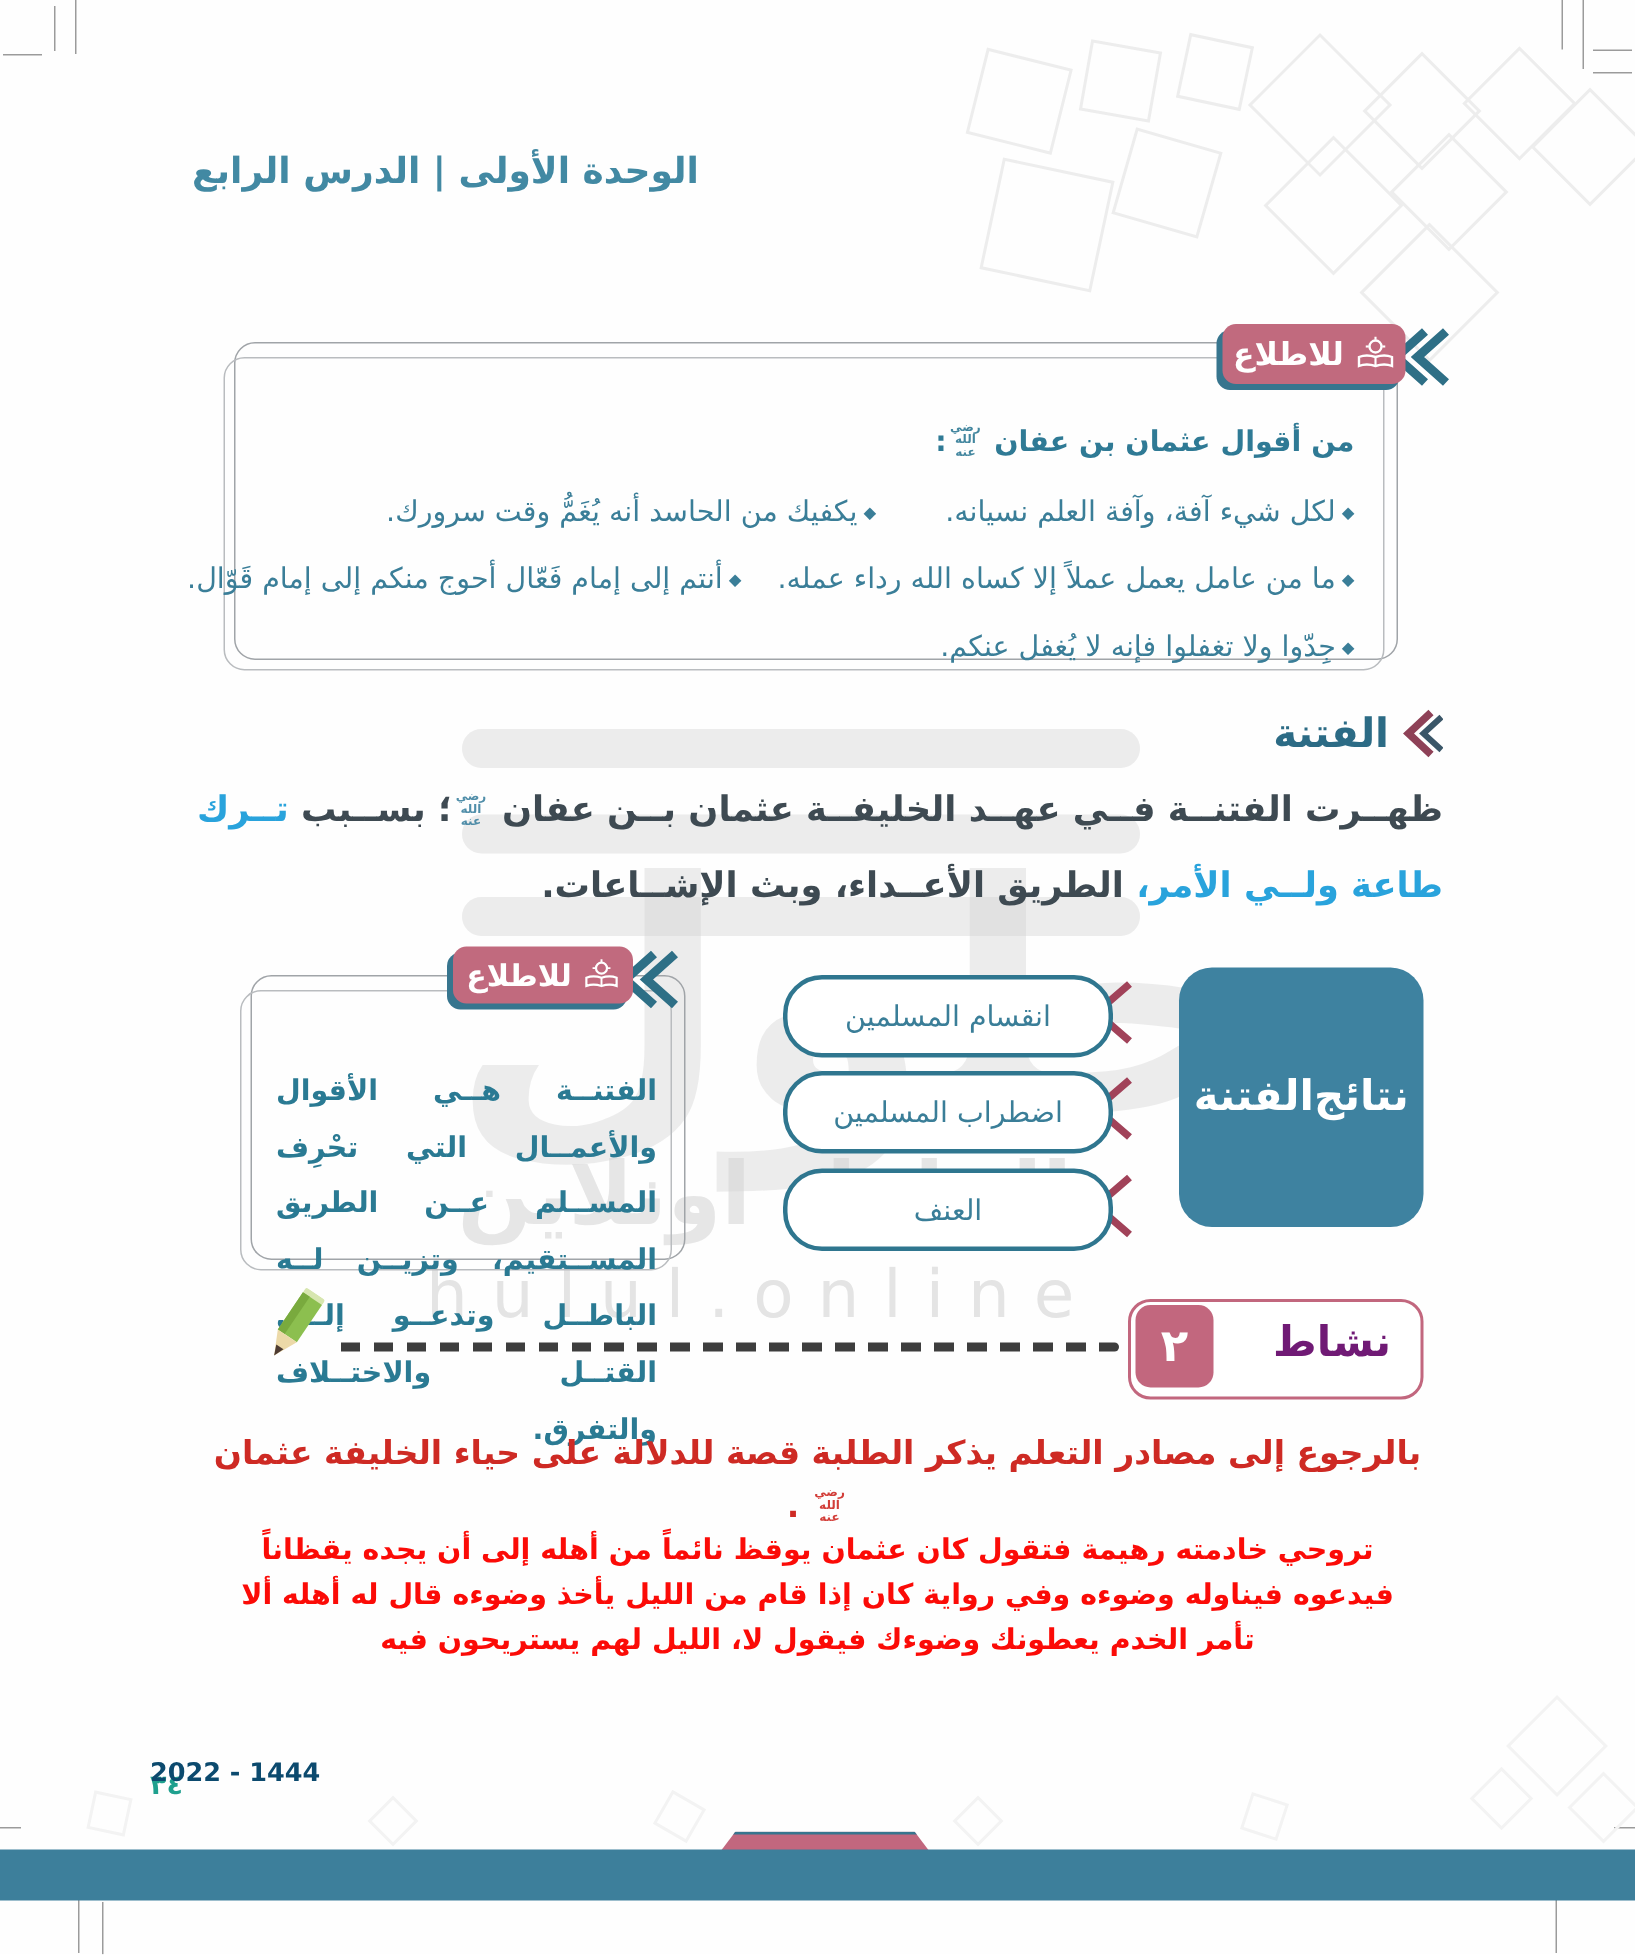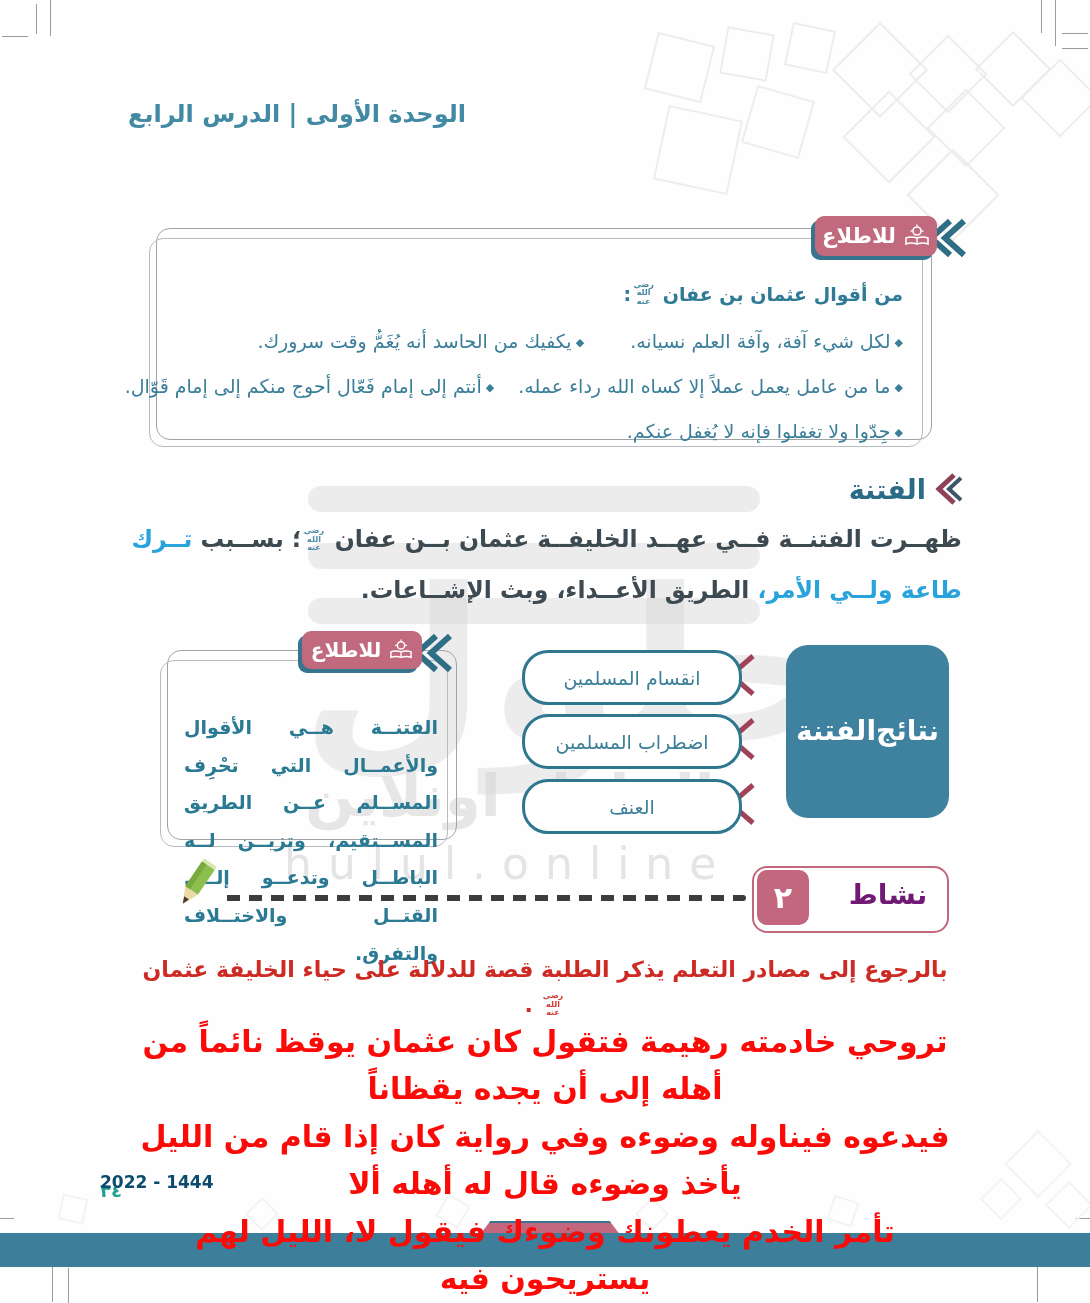--- a/index.html
+++ b/index.html
@@ -60,21 +60,21 @@
            display:flex;align-items:center;justify-content:center;color:#fff;font-size:30px;font-weight:700;z-index:3;}
   .act-label{position:absolute;left:838px;top:878px;width:100px;text-align:center;color:#701a75;
              font-size:28px;font-weight:700;z-index:3;}
   .dash-line{position:absolute;left:218px;top:895px;width:528px;height:6px;border-radius:3px;z-index:2;
              background:repeating-linear-gradient(to left,#3d3d3d 0 13px,transparent 13px 22px);}
   .pencil{position:absolute;left:180px;top:858px;z-index:2;transform:rotate(34deg);}
   
   .question{position:absolute;right:140px;left:140px;top:952px;text-align:center;z-index:2;
             color:#ce2a24;font-size:22px;font-weight:700;line-height:1.6;}
   .answer{position:absolute;right:118px;left:118px;top:1018px;text-align:center;z-index:2;
-          color:#fb0b07;font-size:30px;font-weight:700;line-height:1.58;}
+          color:#fb0b07;font-size:19px;font-weight:700;line-height:1.58;}
   
   .pagenum{position:absolute;left:100px;top:1180px;color:#1fa08e;font-size:18px;font-weight:700;z-index:2;}
   .edition{position:absolute;left:100px;top:1172px;color:#0c4a6e;font-size:17px;direction:ltr;z-index:2;font-weight:bold;}
   .band{position:absolute;left:0;top:1233px;width:1090px;height:34px;background:#3d7f9b;z-index:1;}
   .tab{position:absolute;left:479px;top:1221px;width:142px;height:13px;background:#c2677e;z-index:1;
        clip-path:polygon(8% 0,92% 0,100% 100%,0 100%);border-top:2px solid #37758e;}
 </style>
 </head>
 <body>
 

